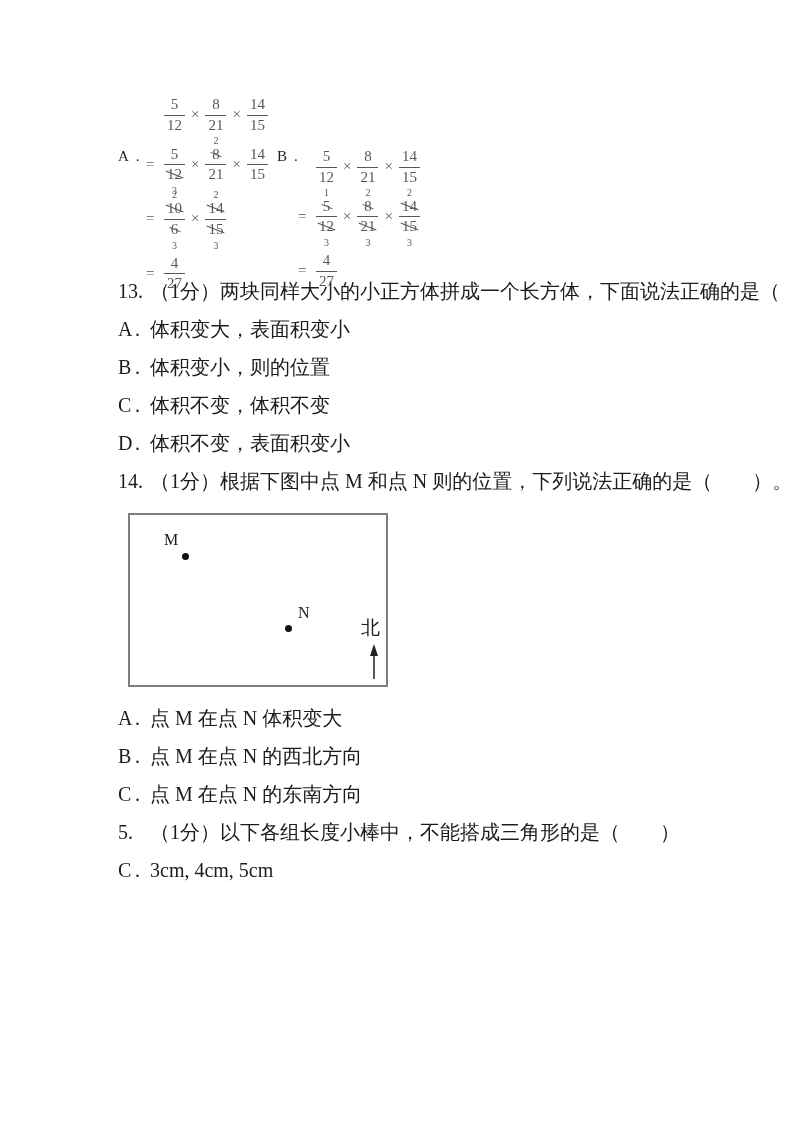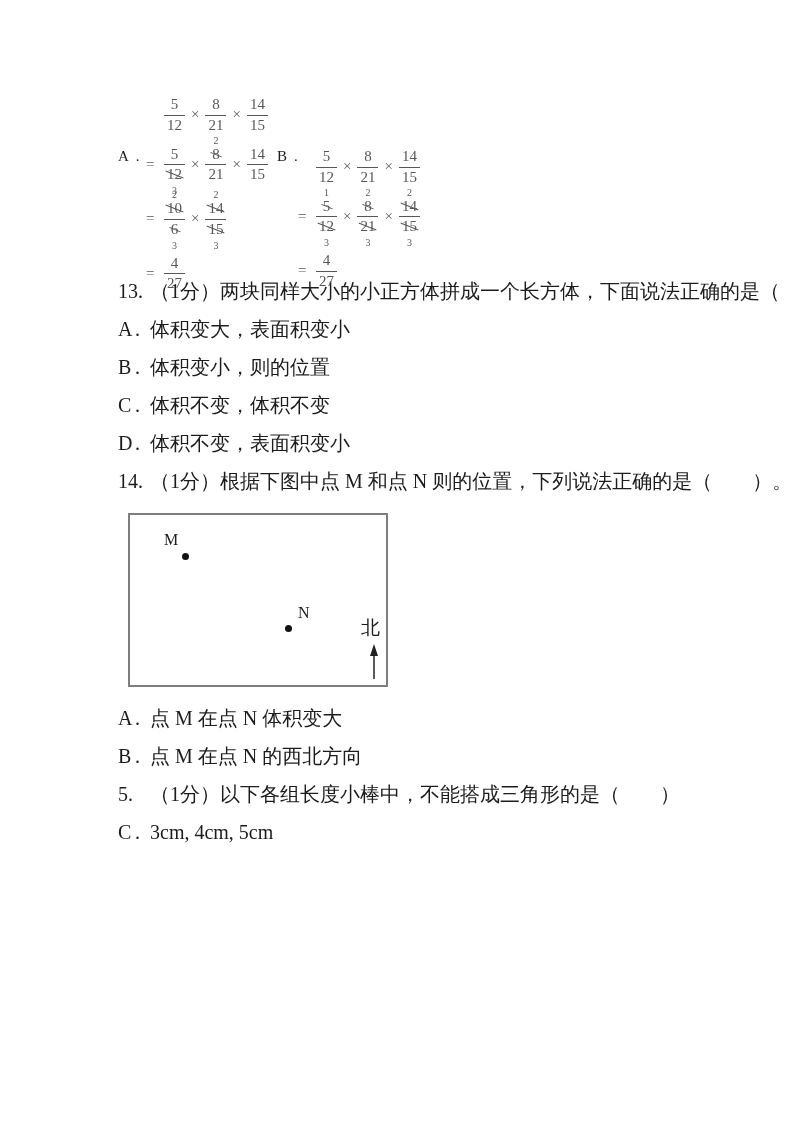--- a/index.html
+++ b/index.html
@@ -94,17 +94,18 @@
     <span class="dot dot-n"></span>
     <span class="north-label">北</span>
     <svg class="north-arrow" width="12" height="36" viewBox="0 0 12 36">
       <line x1="6" y1="35" x2="6" y2="9" stroke="#222222" stroke-width="1.5"></line>
       <polygon points="6,0 2,12 10,12" fill="#222222"></polygon>
     </svg>
   </div>
 
   <p class="tline"><span class="opt-letter">A</span><span class="opt-dot2">.</span><span class="opt-text">点 M 在点 N 体积变大</span></p>
   <p class="tline"><span class="opt-letter">B</span><span class="opt-dot2">.</span><span class="opt-text">点 M 在点 N 的西北方向</span></p>
+  <p class="tline"><span class="opt-letter">C</span><span class="opt-dot2">.</span><span class="opt-text">点 M 在点 N 的东南方向</span></p>
 
   <p class="tline"><span class="qnum">5.</span><span>（1分）</span><span>以下各组长度小棒中，不能搭成三角形的是（　　）</span></p>
   <p class="tline"><span class="opt-letter">C</span><span class="opt-dot2">.</span><span class="opt-text">3cm, 4cm, 5cm</span></p>
 
 </div>
 
 </body></html>

